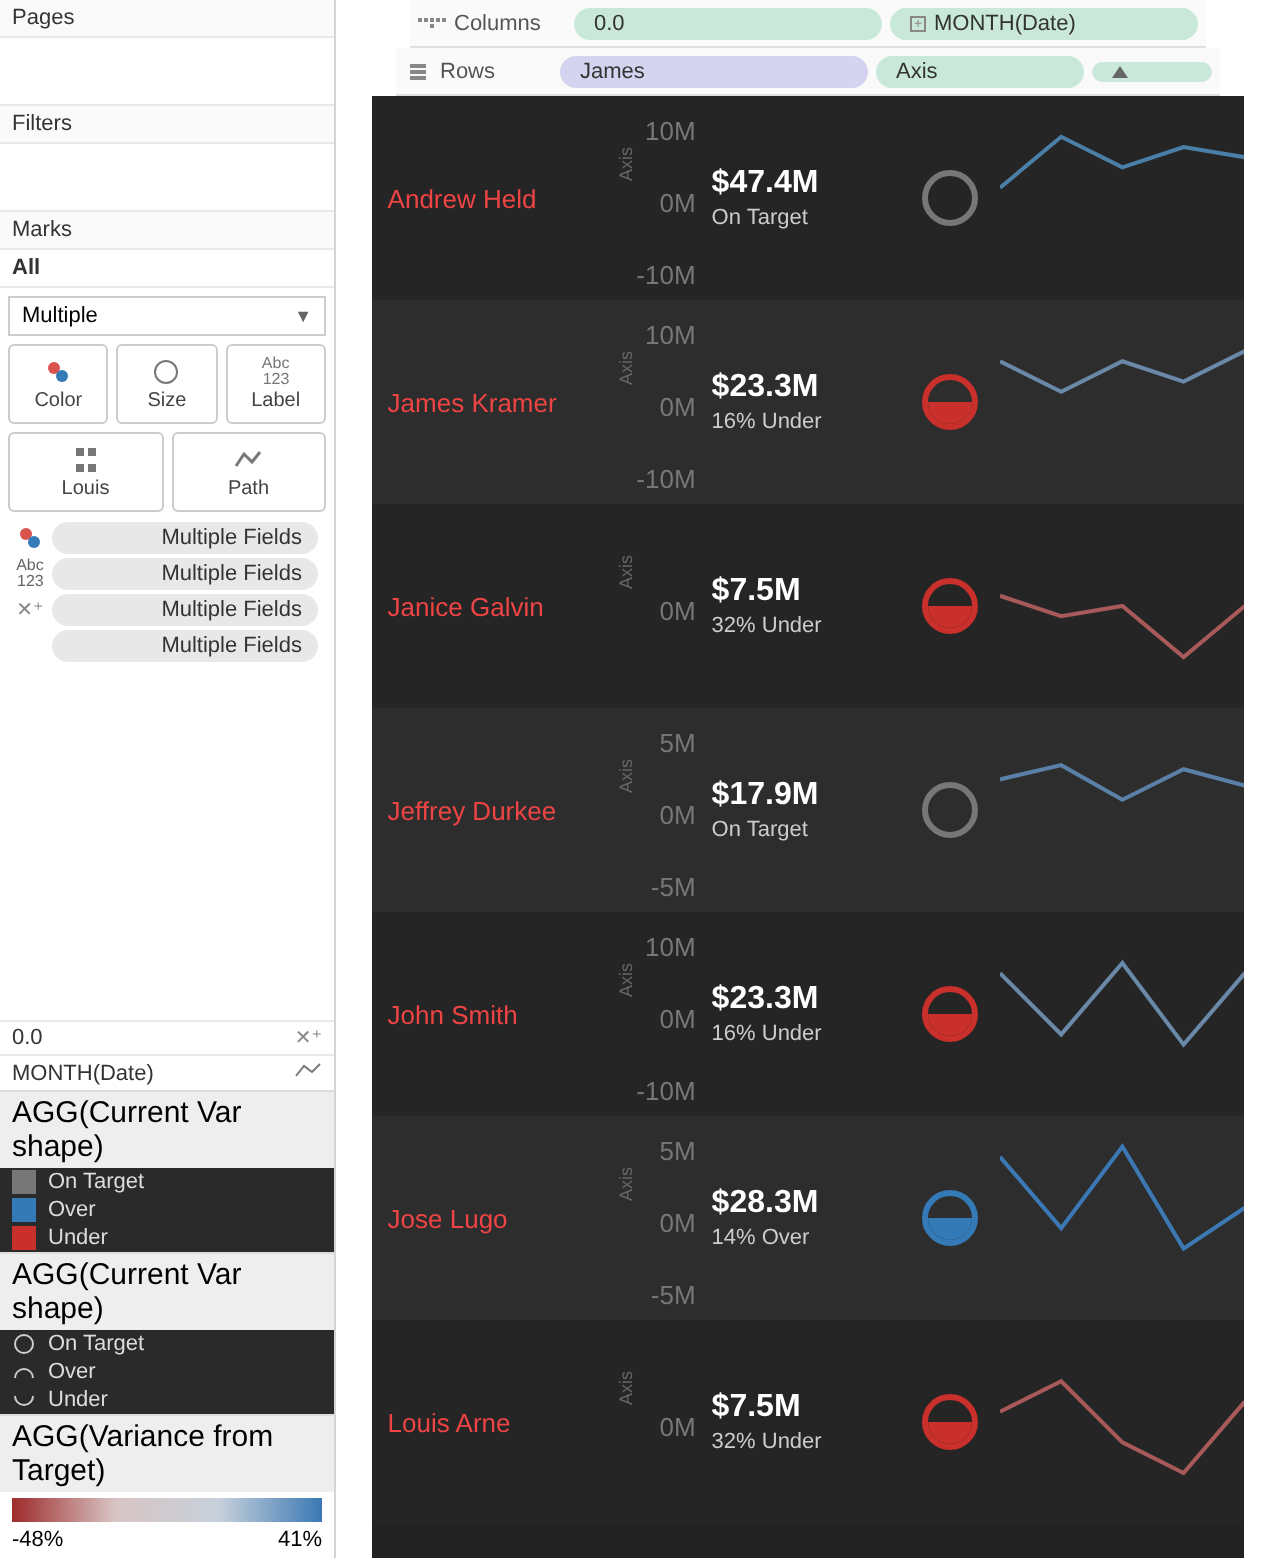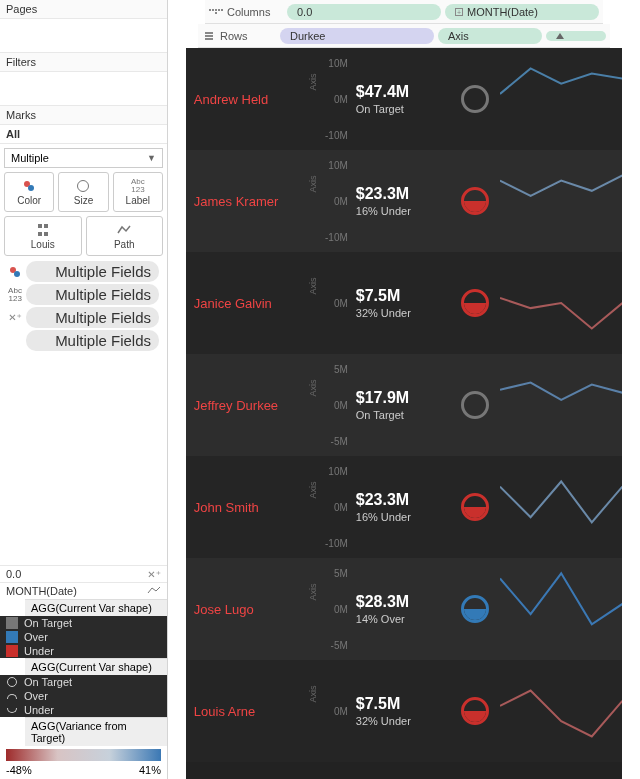--- a/index.html
+++ b/index.html
@@ -27,39 +27,39 @@
   .ico.color::before { content:''; width:6px; height:6px; border-radius:50%; background:#d9534f; position:absolute; left:2px; top:2px; }
   .ico.color::after { content:''; width:6px; height:6px; border-radius:50%; background:#337ab7; position:absolute; right:2px; bottom:2px; }
   .ico.size::before { content:''; width:10px; height:10px; border:1px solid #777; border-radius:50%; }
   .ico.label { font-size: 8px; color:#777; line-height:1; }
   .ico.tooltip::before { content:''; width:10px; height:8px; background:#fff; border:1px solid #777; }
   .ico.detail { display:grid; grid-template-columns: repeat(2,4px); gap:2px; }
   .ico.detail span { width:4px; height:4px; background:#777; }
   .ico.path svg { width:14px; height:14px; }
   .field-row { display: flex; align-items: center; gap: 4px; padding: 1px 4px; }
   .field-ico { width: 14px; height: 14px; font-size: 9px; color: #666; display:flex; align-items:center; justify-content:center; }
-  .field-pill { flex: 1; background: #e8e8e8; border-radius: 10px; font-size: 15px; padding: 2px 8px; color: #333; }
+  .field-pill { flex: 1; background: #e8e8e8; border-radius: 10px; font-size: 11px; padding: 2px 8px; color: #333; }
   .filler { flex: 1; }
   .small-row { display: flex; align-items: center; justify-content: space-between; padding: 2px 6px; font-size: 11px; color: #333; border-top: 1px solid #e8e8e8; }
   .small-row .m-ico { font-size: 10px; color: #888; }
-  .legend-hdr { font-size: 11px; padding: 2px 6px; background: #eee; border-top: 1px solid #ddd; margin-left: 25px; }
+  .legend-hdr { font-size: 15px; padding: 2px 6px; background: #eee; border-top: 1px solid #ddd; }
   .legend-body { background: #2a2a2a; color: #ddd; font-size: 11px; }
   .legend-item { display: flex; align-items: center; gap: 6px; padding: 1px 6px; }
   .sq { width: 12px; height: 12px; }
   .shp { width: 12px; height: 12px; display:flex; align-items:center; justify-content:center; }
   .gradient-legend .bar { height: 12px; background: linear-gradient(to right, #9e2b2b, #d8c4c4, #c7d1db, #3b78b4); margin: 3px 6px; }
   .gradient-legend .labels { display:flex; justify-content:space-between; padding: 0 6px 3px; font-size: 11px; }
   .viz { flex:1; background:#222; overflow:hidden; display:flex; flex-direction:column; }
   .row-card { display:flex; height:102px; }
   .row-card.alt { background:#2d2d2d; }
   .row-card:not(.alt) { background:#252525; }
   .name-col { width:120px; display:flex; align-items:center; justify-content:flex-start; padding-left:8px; color:#ef4444; font-size:13px; }
   .axis-col { width:44px; position:relative; display:flex; align-items:center; justify-content:center; }
   .axis-label { position:absolute; left:2px; top:50%; transform: rotate(-90deg) translateX(50%); transform-origin: left top; font-size:9px; color:#666; }
-  .tick { position:absolute; right:2px; font-size:10px; color:#777; }
+  .tick { position:absolute; right:2px; font-size:13px; color:#777; }
   .tick.t1 { top:10px; } .tick.t2 { top:46px; } .tick.t3 { top:82px; }
   .val-col { width:100px; display:flex; flex-direction:column; align-items:flex-start; justify-content:center; color:#fff; padding-left:6px; gap:2px; }
   .val-col .big { font-size:16px; font-weight:bold; }
   .val-col .sub { font-size:11px; color:#ccc; }
   .shape-col { width:50px; display:flex; align-items:center; justify-content:center; }
   .circ { width:28px; height:28px; border-radius:50%; border:3px solid; position:relative; overflow:hidden; }
   .circ.grey { border-color:#777; }
   .circ.red { border-color:#c9302c; }
   .circ.blue { border-color:#337ab7; }
   .circ .half { position:absolute; left:0; right:0; bottom:0; height:50%; }
@@ -218,21 +218,21 @@
       </span>
   </div>
   <div class="shelf-row">
     <span class="shelf-icon rows">
         <span class="d"></span>
         <span class="d"></span>
         <span class="d"></span>
       </span>
     <span class="shelf-label">Rows</span>
     <span class="pill w1" style="background:#d4d4f0;">
-        <span>Durkee</span>
+        <span>James</span>
       </span>
     <span class="pill" style="width:104px;">
         <span>Axis</span>
       </span>
     <span class="pill" style="width:60px;">
         <span class="tri"></span>
       </span>
   </div>
   <div class="viz" id="viz">
       <div class="row-card">

